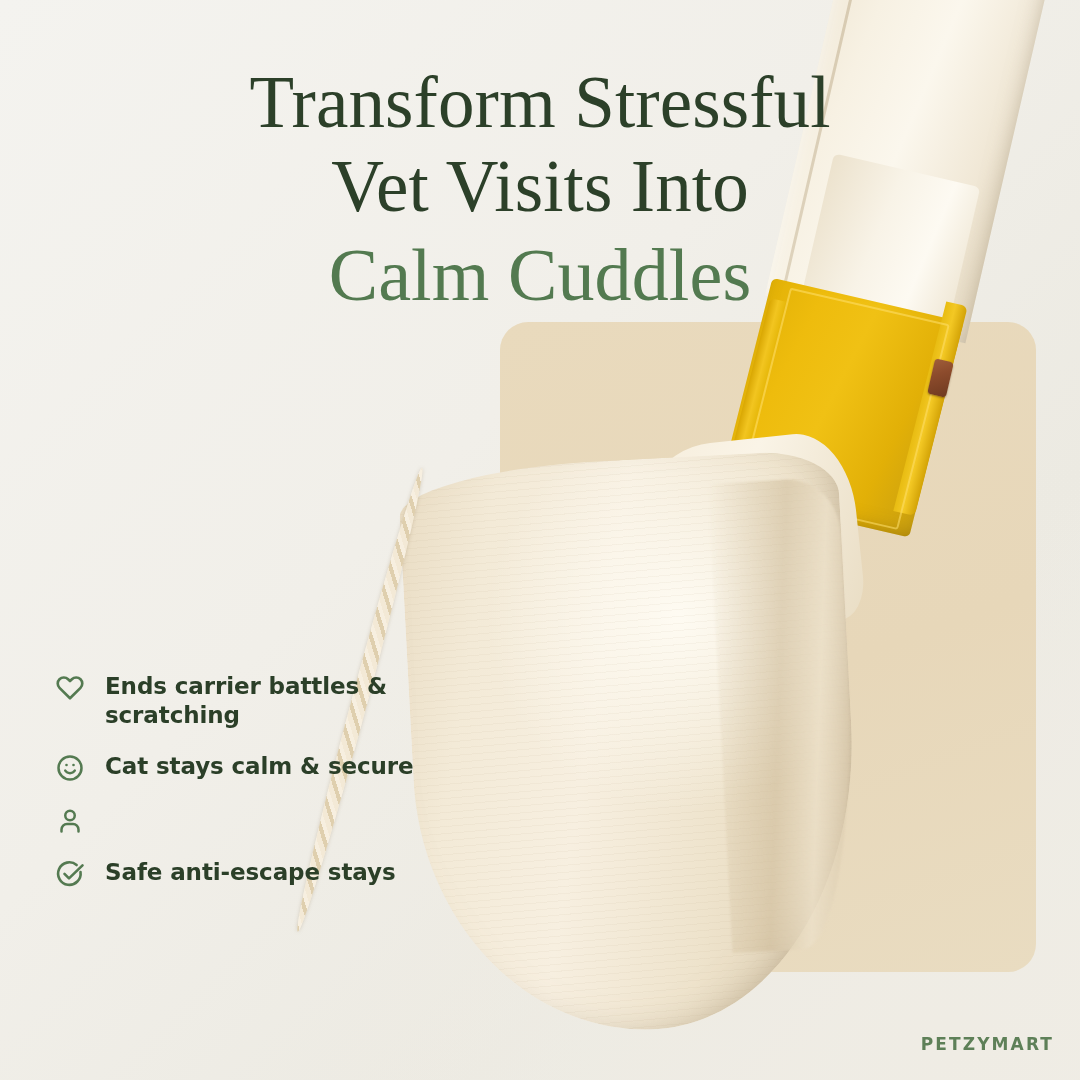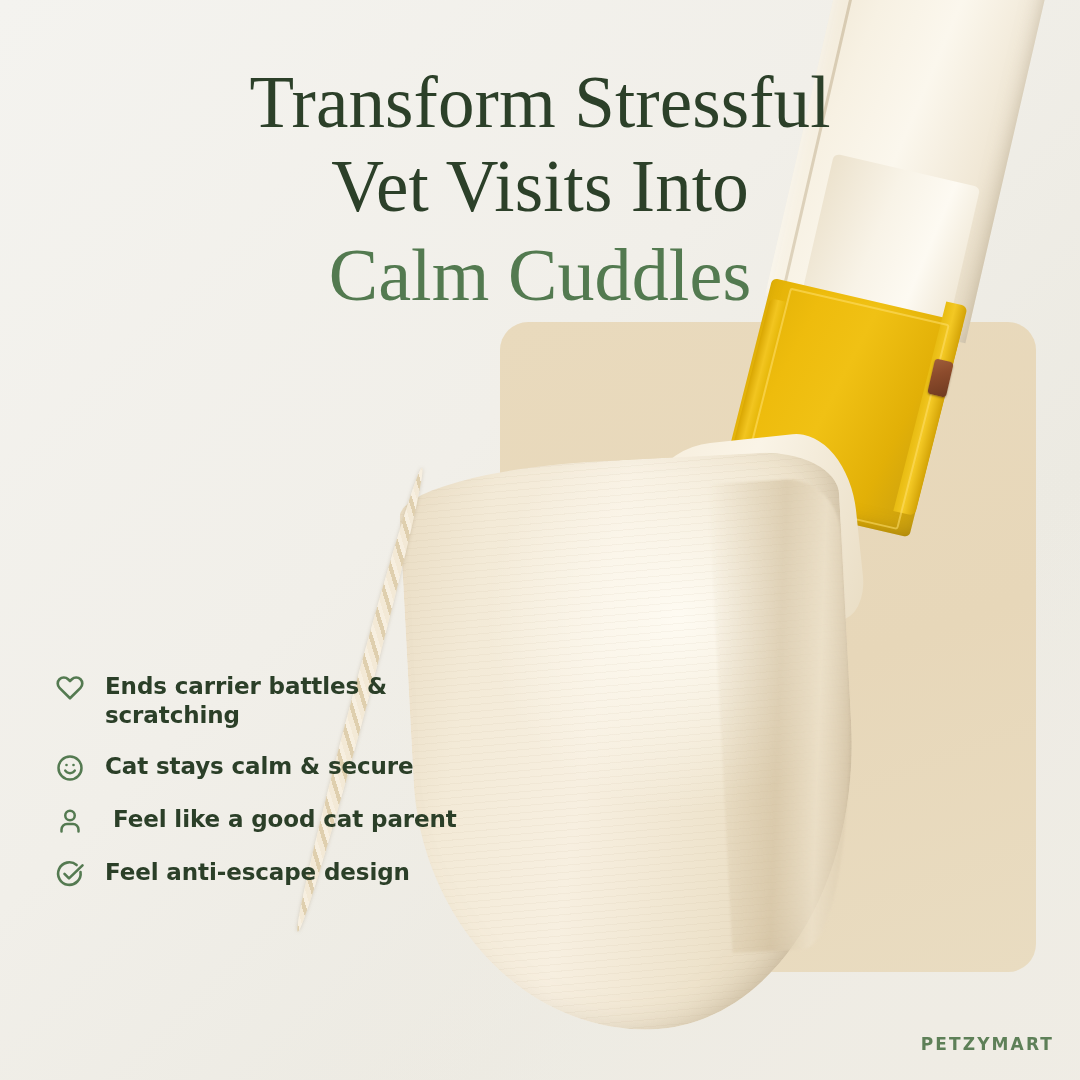--- a/index.html
+++ b/index.html
@@ -331,31 +331,30 @@
       <span class="feature-label">Cat stays calm &amp; secure</span>
     </div>
 
     <div class="feature-row gap-left">
       <span class="feature-icon">
         <svg viewBox="0 0 24 24" fill="none" stroke="currentColor" stroke-width="2" stroke-linecap="round" stroke-linejoin="round">
           <circle cx="12" cy="7.6" r="3.8"></circle>
           <path d="M5.2 20.4v-1.6a4.4 4.4 0 0 1 4.4-4.4h4.8a4.4 4.4 0 0 1 4.4 4.4v1.6"></path>
         </svg>
       </span>
-      <span class="feature-label">Feel like a good cat parent</span>
     </div>
 
     <div class="feature-row">
       <span class="feature-icon">
         <svg viewBox="0 0 24 24" fill="none" stroke="currentColor" stroke-width="2.1" stroke-linecap="round" stroke-linejoin="round">
           <path d="M20.4 10.4a9 9 0 1 1-3.1-5.6"></path>
           <path d="M7.6 11.9 11.2 15.5 22 5.1"></path>
         </svg>
       </span>
-      <span class="feature-label">Feel anti-escape design</span>
+      <span class="feature-label">Safe anti-escape stays</span>
     </div>
 
 
   </div>
 
   <div class="brand">PETZYMART</div>
 
 </div>
 
 </body></html>

